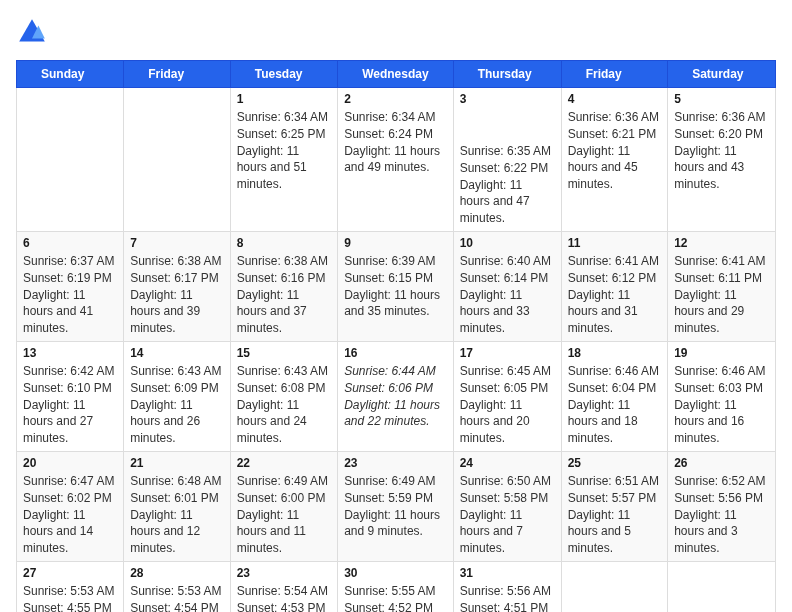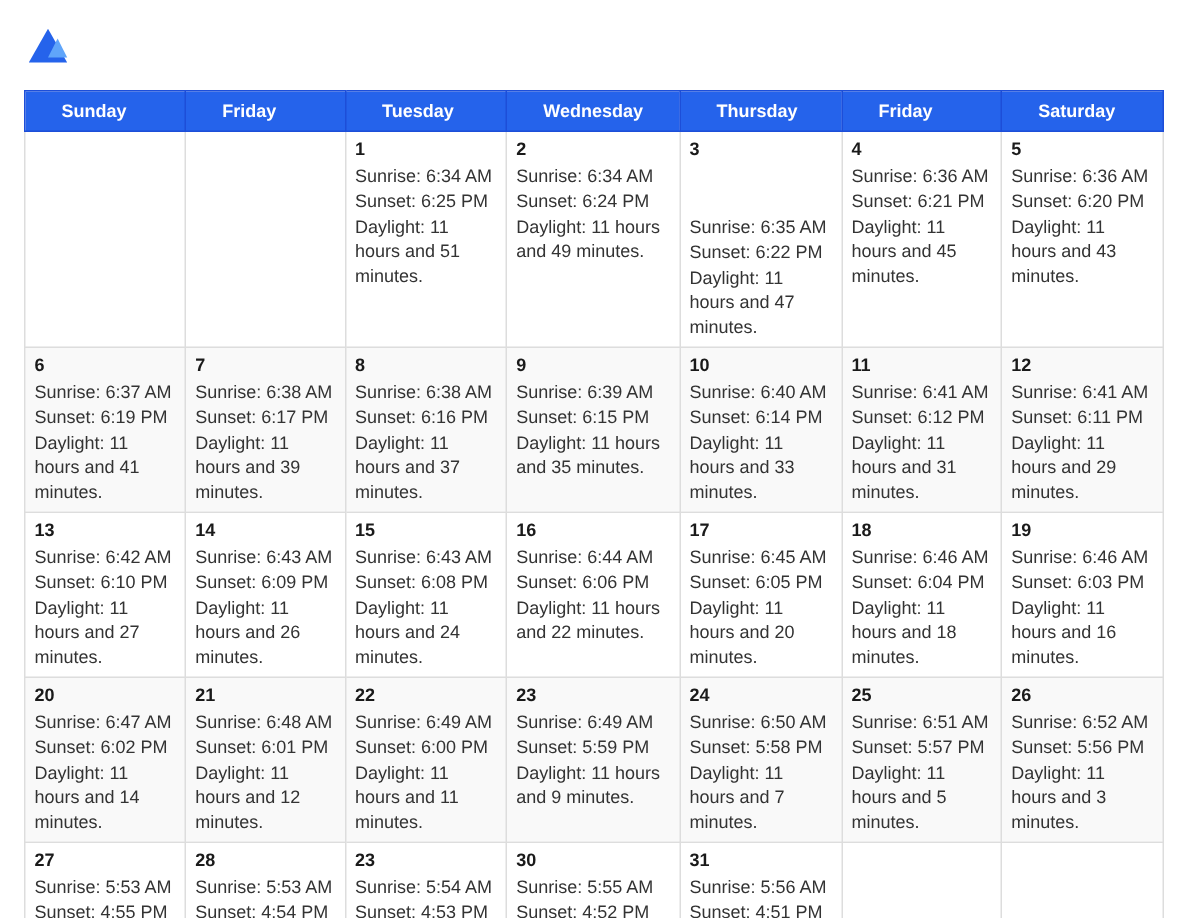--- a/index.html
+++ b/index.html
@@ -216,21 +216,21 @@
 Daylight: 11 hours and 26 minutes.</div>
         </td>
         <td>
           <span class="day-number">15</span>
           <div class="day-info" style="white-space: pre-line;">Sunrise: 6:43 AM
 Sunset: 6:08 PM
 Daylight: 11 hours and 24 minutes.</div>
         </td>
         <td>
           <span class="day-number">16</span>
-          <div class="day-info" style="white-space: pre-line;">Sunrise: 6:44 AM
+          <div class="day-info" style="white-space: pre-line; font-style: italic;">Sunrise: 6:44 AM
 Sunset: 6:06 PM
 Daylight: 11 hours and 22 minutes.</div>
         </td>
         <td>
           <span class="day-number">17</span>
           <div class="day-info" style="white-space: pre-line;">Sunrise: 6:45 AM
 Sunset: 6:05 PM
 Daylight: 11 hours and 20 minutes.</div>
         </td>
         <td>

